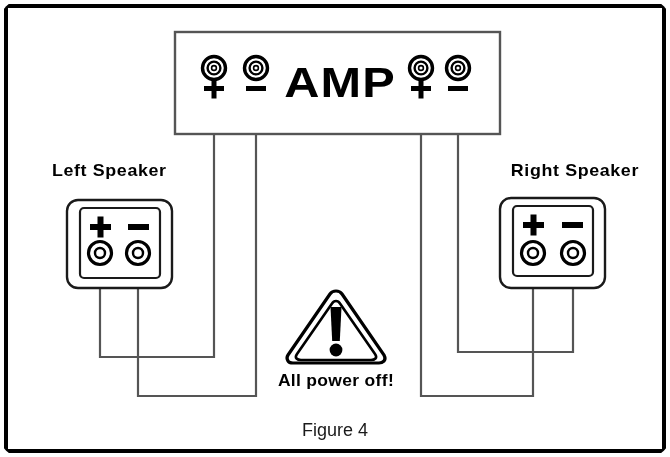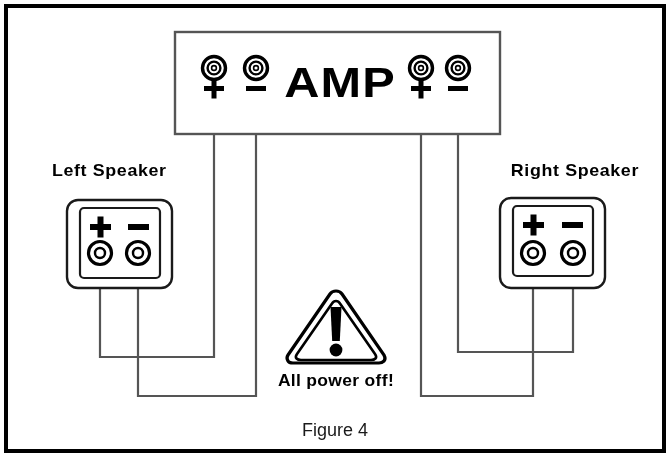--- a/index.html
+++ b/index.html
@@ -10,20 +10,21 @@
   }
   body {
     font-family: "Liberation Sans", sans-serif;
   }
   #figure-root {
     position: relative;
     width: 670px;
     height: 457px;
     background: #ffffff;
     overflow: hidden;
+    border-radius: 21px;
   }
   #figure-svg {
     position: absolute;
     left: 0;
     top: 0;
     display: block;
   }
   .label-text {
     font-family: "Liberation Sans", sans-serif;
     font-weight: bold;

